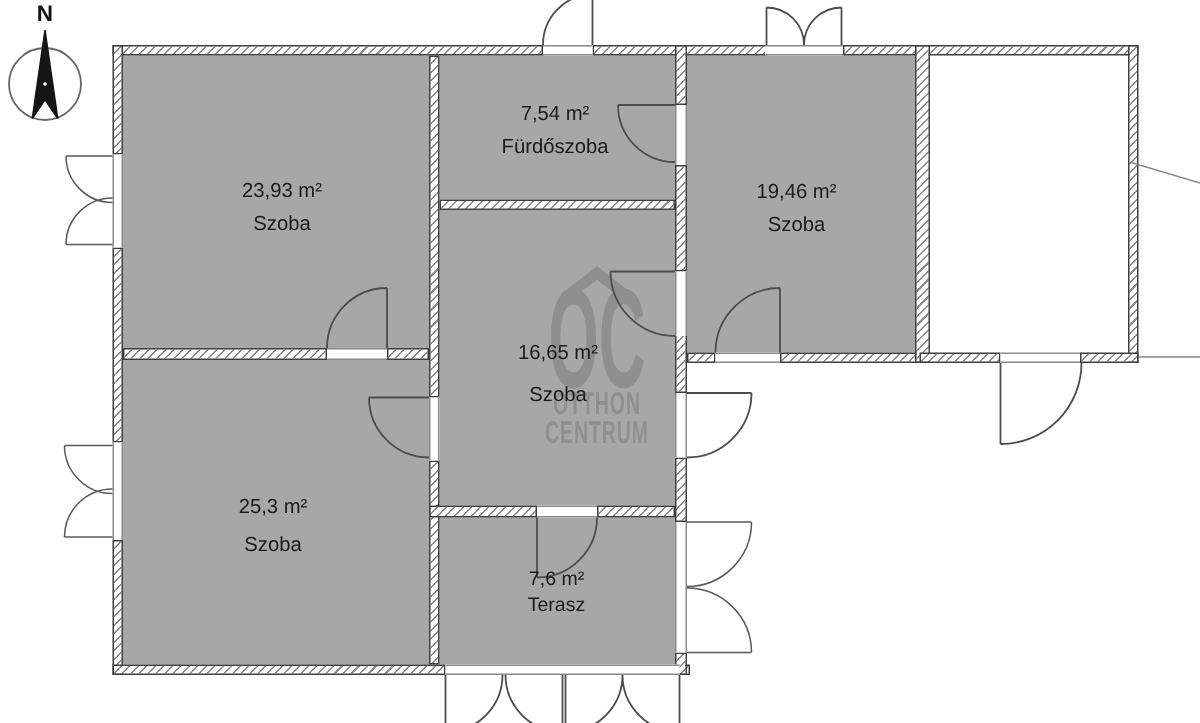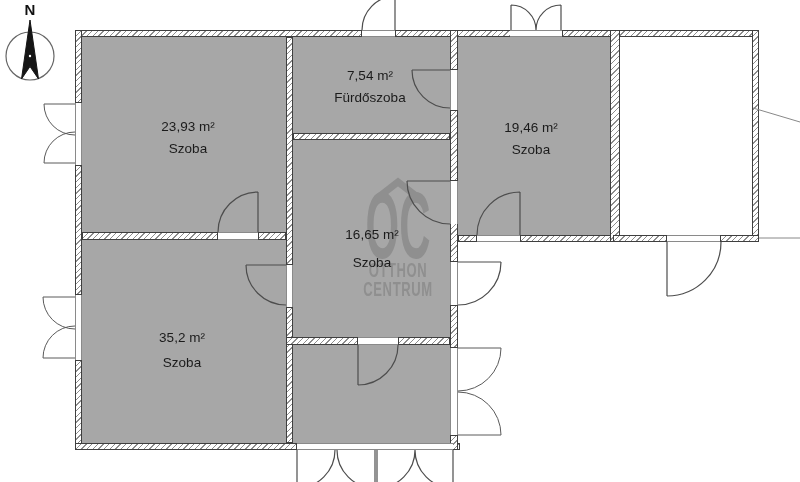--- a/index.html
+++ b/index.html
@@ -161,17 +161,21 @@
   </div>
   <div class="label" style="left:461px;top:117px">
     <div>19,46 m²</div>
     <div>Szoba</div>
   </div>
   <div class="label" style="left:302px;top:221px;line-height:28px">
     <div>16,65 m²</div>
     <div>Szoba</div>
   </div>
   <div class="label" style="left:112px;top:325px;line-height:25px">
-    <div>35,2 m²</div>
+    <div>25,3 m²</div>
     <div>Szoba</div>
+  </div>
+  <div class="label" style="left:301px;top:377px;line-height:17px;font-size:13px">
+    <div>7,6 m²</div>
+    <div>Terasz</div>
   </div>
 
 </div>
 
 </body></html>

